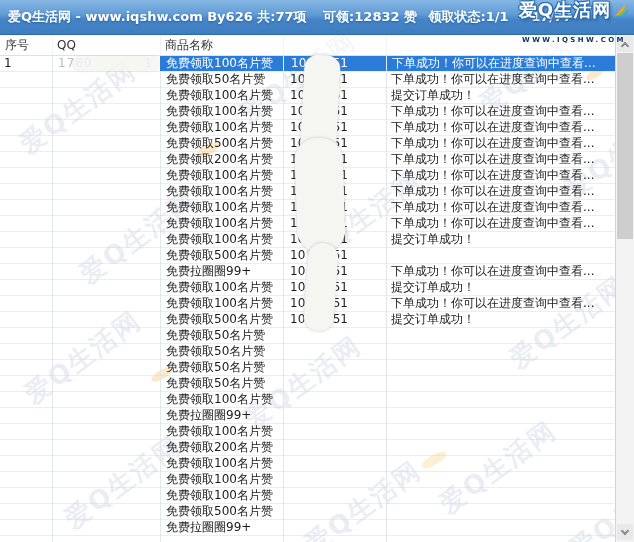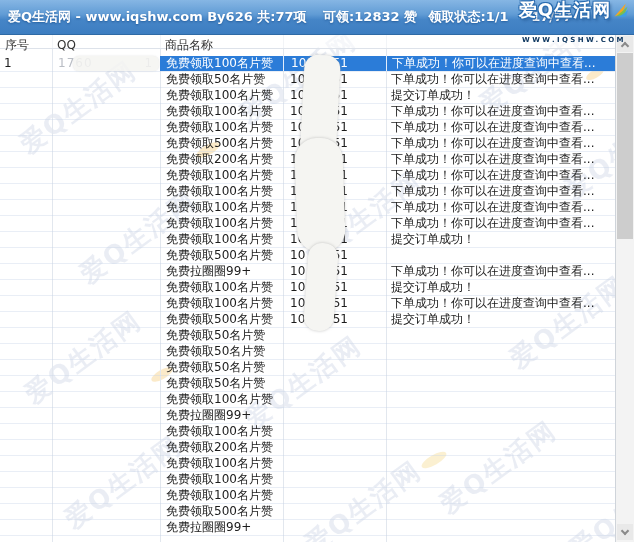--- a/index.html
+++ b/index.html
@@ -18,21 +18,21 @@
   .logo{position:absolute;right:3px;top:1px;width:114px;text-align:center;line-height:1}
   .logo-row{display:flex;align-items:center;justify-content:center}
   .logo-title{font-size:18px;font-weight:bold;color:#fff;letter-spacing:1px;
     text-shadow:1px 1px 0 #2a6cb0,-1px 1px 0 #2a6cb0,1px -1px 0 #2a6cb0,-1px -1px 0 #2a6cb0,2px 2px 3px rgba(0,40,90,.45)}
   .logo-sub{font-size:7px;font-weight:bold;color:#123a62;letter-spacing:2.4px;margin-top:18px}
   .feather{width:16px;height:16px;margin-left:2px;flex:0 0 auto}
 
   
   .table{position:absolute;left:0;top:35px;width:615px;bottom:0;background:#fff;overflow:hidden}
   .colline{position:absolute;top:0;bottom:0;width:1px;background:#e2e7ee;z-index:1}
-  .header-row{position:absolute;top:0;left:0;right:0;height:14px;z-index:2;
+  .header-row{position:absolute;top:0;left:0;right:0;height:21px;z-index:2;
     background:rgba(255,255,255,.55);border-bottom:1px solid #dde2ea}
   .hcell{position:absolute;top:0;height:21px;line-height:21px;font-size:12px;color:#333;padding-left:5px;white-space:nowrap}
   .body{position:absolute;top:21px;left:0;right:0;bottom:0;z-index:2}
   .row{position:relative;height:16px;line-height:16px;font-size:12px;color:#1c1c1c;
     border-bottom:1px solid rgba(200,212,232,.40);white-space:nowrap}
   .cell{position:absolute;top:0;height:15px;line-height:15px;overflow:hidden}
   .c-index{left:0;width:52px;padding-left:4px}
   .c-qq{left:52px;width:108px;padding-left:6px;color:#b9bdc4;letter-spacing:1px}
   .c-product{left:160px;width:123px;padding-left:6px}
   .c-exec{left:283px;width:103px;padding:0 38px 0 7px;display:flex;justify-content:space-between}

